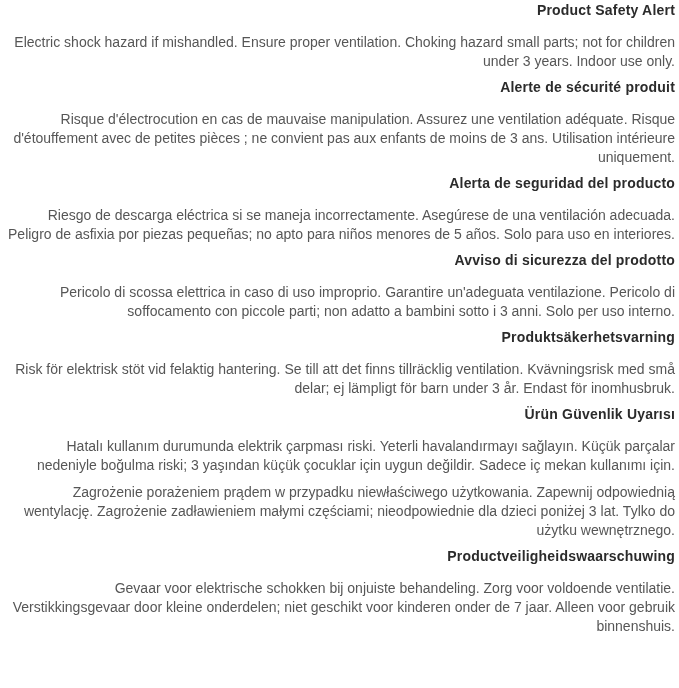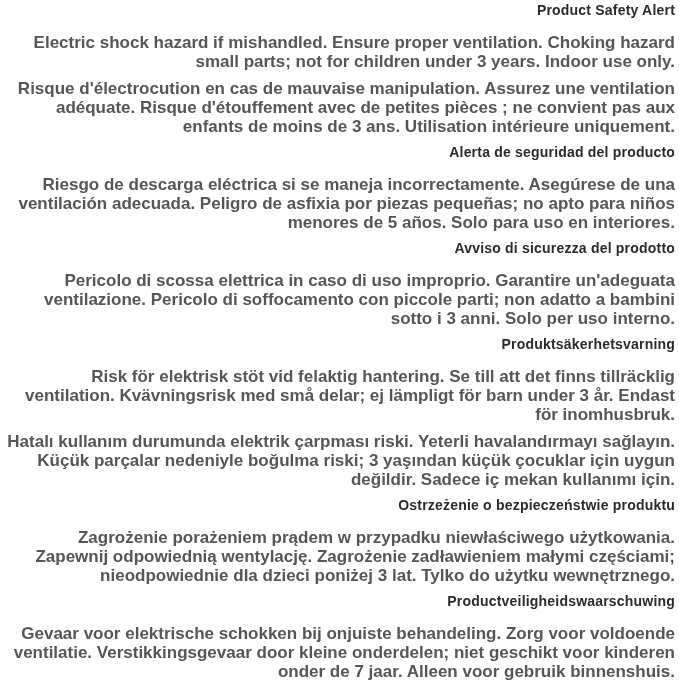--- a/index.html
+++ b/index.html
@@ -25,63 +25,64 @@
   }
   .safety-section h2 {
     font-size: 14px;
     line-height: 16px;
     font-weight: 700;
     color: #2b2b2b;
     letter-spacing: 0.2px;
     margin: 0 0 15px 0;
   }
   .safety-section p {
-    font-size: 17px;
+    font-size: 14px;
     line-height: 19px;
-    font-weight: 700;
+    font-weight: 400;
     color: #565656;
     margin: 0 0 8px 0;
   }
 </style>
 </head>
 <body>
 
 <div class="page">
 
   <section class="safety-section">
     <h2>Product Safety Alert</h2>
     <p>Electric shock hazard if mishandled. Ensure proper ventilation. Choking hazard small parts; not for children under 3 years. Indoor use only.</p>
   </section>
 
 
   <section class="safety-section">
+    <h2>Alerte de sécurité produit</h2>
     <p>Risque d'électrocution en cas de mauvaise manipulation. Assurez une ventilation adéquate. Risque d'étouffement avec de petites pièces ; ne convient pas aux enfants de moins de 3 ans. Utilisation intérieure uniquement.</p>
   </section>
 
   <section class="safety-section">
     <h2>Alerta de seguridad del producto</h2>
     <p>Riesgo de descarga eléctrica si se maneja incorrectamente. Asegúrese de una ventilación adecuada. Peligro de asfixia por piezas pequeñas; no apto para niños menores de 5 años. Solo para uso en interiores.</p>
   </section>
 
   <section class="safety-section">
     <h2>Avviso di sicurezza del prodotto</h2>
     <p>Pericolo di scossa elettrica in caso di uso improprio. Garantire un'adeguata ventilazione. Pericolo di soffocamento con piccole parti; non adatto a bambini sotto i 3 anni. Solo per uso interno.</p>
   </section>
 
   <section class="safety-section">
     <h2>Produktsäkerhetsvarning</h2>
     <p>Risk för elektrisk stöt vid felaktig hantering. Se till att det finns tillräcklig ventilation. Kvävningsrisk med små delar; ej lämpligt för barn under 3 år. Endast för inomhusbruk.</p>
   </section>
 
   <section class="safety-section">
+    <h2>Ürün Güvenlik Uyarısı</h2>
     <p>Hatalı kullanım durumunda elektrik çarpması riski. Yeterli havalandırmayı sağlayın. Küçük parçalar nedeniyle boğulma riski; 3 yaşından küçük çocuklar için uygun değildir. Sadece iç mekan kullanımı için.</p>
   </section>
 
   <section class="safety-section">
-    <h2>Ostrzeżenie o bezpieczeństwie produktu</h2>
     <p>Zagrożenie porażeniem prądem w przypadku niewłaściwego użytkowania. Zapewnij odpowiednią wentylację. Zagrożenie zadławieniem małymi częściami; nieodpowiednie dla dzieci poniżej 3 lat. Tylko do użytku wewnętrznego.</p>
   </section>
 
   <section class="safety-section">
     <h2>Productveiligheidswaarschuwing</h2>
     <p>Gevaar voor elektrische schokken bij onjuiste behandeling. Zorg voor voldoende ventilatie. Verstikkingsgevaar door kleine onderdelen; niet geschikt voor kinderen onder de 7 jaar. Alleen voor gebruik binnenshuis.</p>
   </section>
 
 </div>
 

